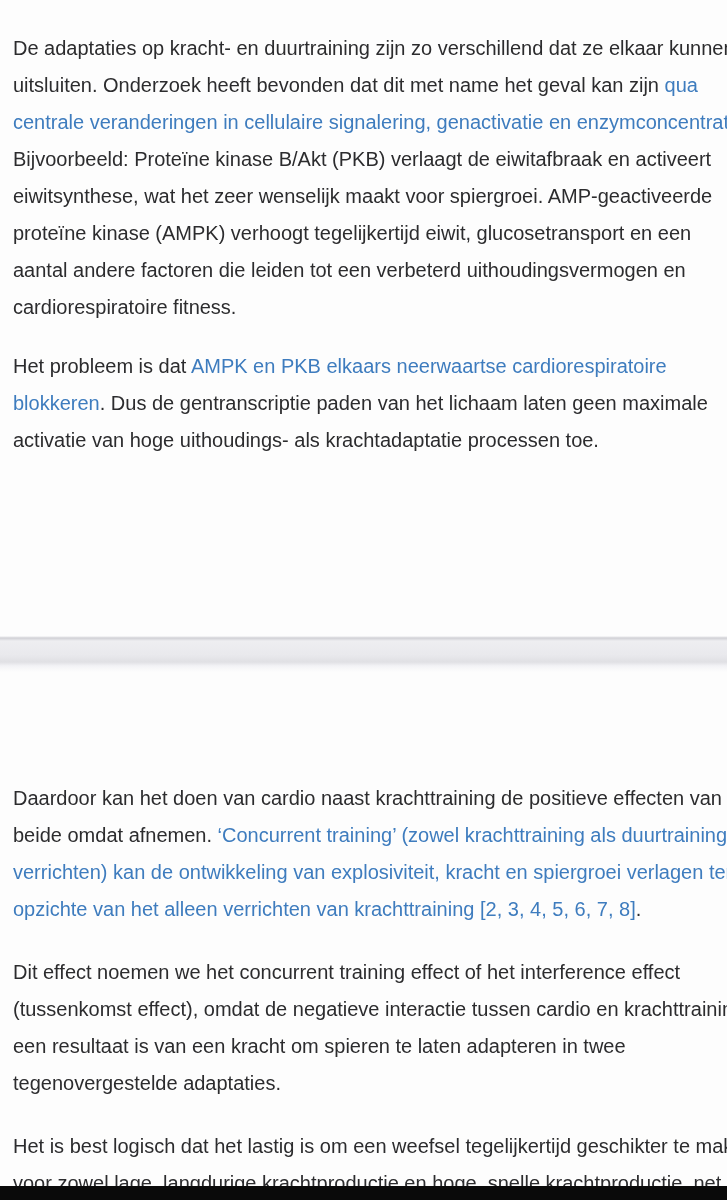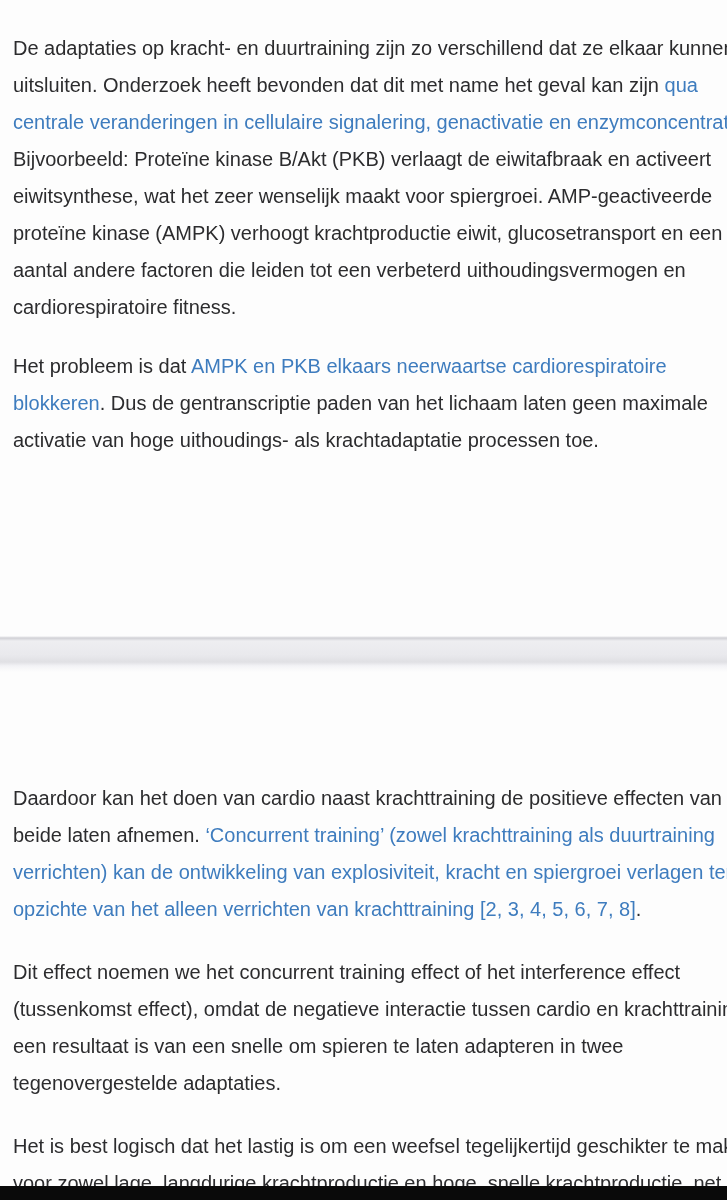--- a/index.html
+++ b/index.html
@@ -54,42 +54,42 @@
 <body style="background: rgb(253, 253, 253);">
 
 <div>
   <div id="page1-text" class="doc-text">
       <div class="para">
         <div class="line"><span class="run">De adaptaties op kracht- en duurtraining zijn zo verschillend dat ze elkaar kunnen</span></div>
         <div class="line"><span class="run">uitsluiten. Onderzoek heeft bevonden dat dit met name het geval kan zijn </span><a class="link">qua</a></div>
         <div class="line"><a class="link">centrale veranderingen</a><span class="run"> </span><a class="link">in</a><span class="run"> </span><a class="link">cellulaire signalering, genactivatie en enzymconcentraties</a></div>
         <div class="line"><span class="run">Bijvoorbeeld: Proteïne kinase B/Akt (PKB) verlaagt de eiwitafbraak en activeert</span></div>
         <div class="line"><span class="run">eiwitsynthese, wat het zeer wenselijk maakt voor spiergroei. AMP-geactiveerde</span></div>
-        <div class="line"><span class="run">proteïne kinase (AMPK) verhoogt krachtproductie eiwit, glucosetransport en een</span></div>
+        <div class="line"><span class="run">proteïne kinase (AMPK) verhoogt tegelijkertijd eiwit, glucosetransport en een</span></div>
         <div class="line"><span class="run">aantal andere factoren die leiden tot een verbeterd uithoudingsvermogen en</span></div>
         <div class="line"><span class="run">cardiorespiratoire fitness.</span></div>
       </div>
       <div class="para">
         <div class="line"><span class="run">Het probleem is dat </span><a class="link">AMPK en PKB</a><span class="run"> </span><a class="link">elkaars neerwaartse cardiorespiratoire</a></div>
         <div class="line"><a class="link">blokkeren</a><span class="run">. Dus de gentranscriptie paden van het lichaam laten geen maximale</span></div>
         <div class="line"><span class="run">activatie van hoge uithoudings- als krachtadaptatie processen toe.</span></div>
       </div>
     </div>
   <div id="page-gap"></div>
   <div id="page2-text" class="doc-text">
       <div class="para">
         <div class="line"><span class="run">Daardoor kan het doen van cardio naast krachttraining de positieve effecten van</span></div>
-        <div class="line"><span class="run">beide laten afnemen. </span><a class="link">‘Concurrent training’ (zowel krachttraining als duurtraining</a></div>
+        <div class="line"><span class="run">beide omdat afnemen. </span><a class="link">‘Concurrent training’ (zowel krachttraining als duurtraining</a></div>
         <div class="line"><a class="link">verrichten) kan de ontwikkeling van explosiviteit, kracht en spiergroei verlagen ten</a></div>
         <div class="line"><a class="link">opzichte van</a><span class="run"> </span><a class="link">het alleen verrichten van krachttraining</a><span class="run"> </span><span class="cite">[</span><a class="link">2</a><span class="cite">, </span><a class="link">3</a><span class="cite">, </span><a class="link">4</a><span class="cite">, </span><a class="link">5</a><span class="cite">, </span><a class="link">6</a><span class="cite">, </span><a class="link">7</a><span class="cite">, </span><a class="link">8</a><span class="cite">]</span><span class="run">.</span></div>
       </div>
       <div class="para">
         <div class="line"><span class="run">Dit effect noemen we het concurrent training effect of het interference effect</span></div>
         <div class="line"><span class="run">(tussenkomst effect), omdat de negatieve interactie tussen cardio en krachttraining</span></div>
-        <div class="line"><span class="run">een resultaat is van een snelle om spieren te laten adapteren in twee</span></div>
+        <div class="line"><span class="run">een resultaat is van een kracht om spieren te laten adapteren in twee</span></div>
         <div class="line"><span class="run">tegenovergestelde adaptaties.</span></div>
       </div>
       <div class="para">
         <div class="line"><span class="run">Het is best logisch dat het lastig is om een weefsel tegelijkertijd geschikter te maken</span></div>
         <div class="line"><span class="run">voor zowel lage, langdurige krachtproductie en hoge, snelle krachtproductie, net</span></div>
       </div>
     </div>
   <div id="bottom-bar"></div>
 </div>
 

